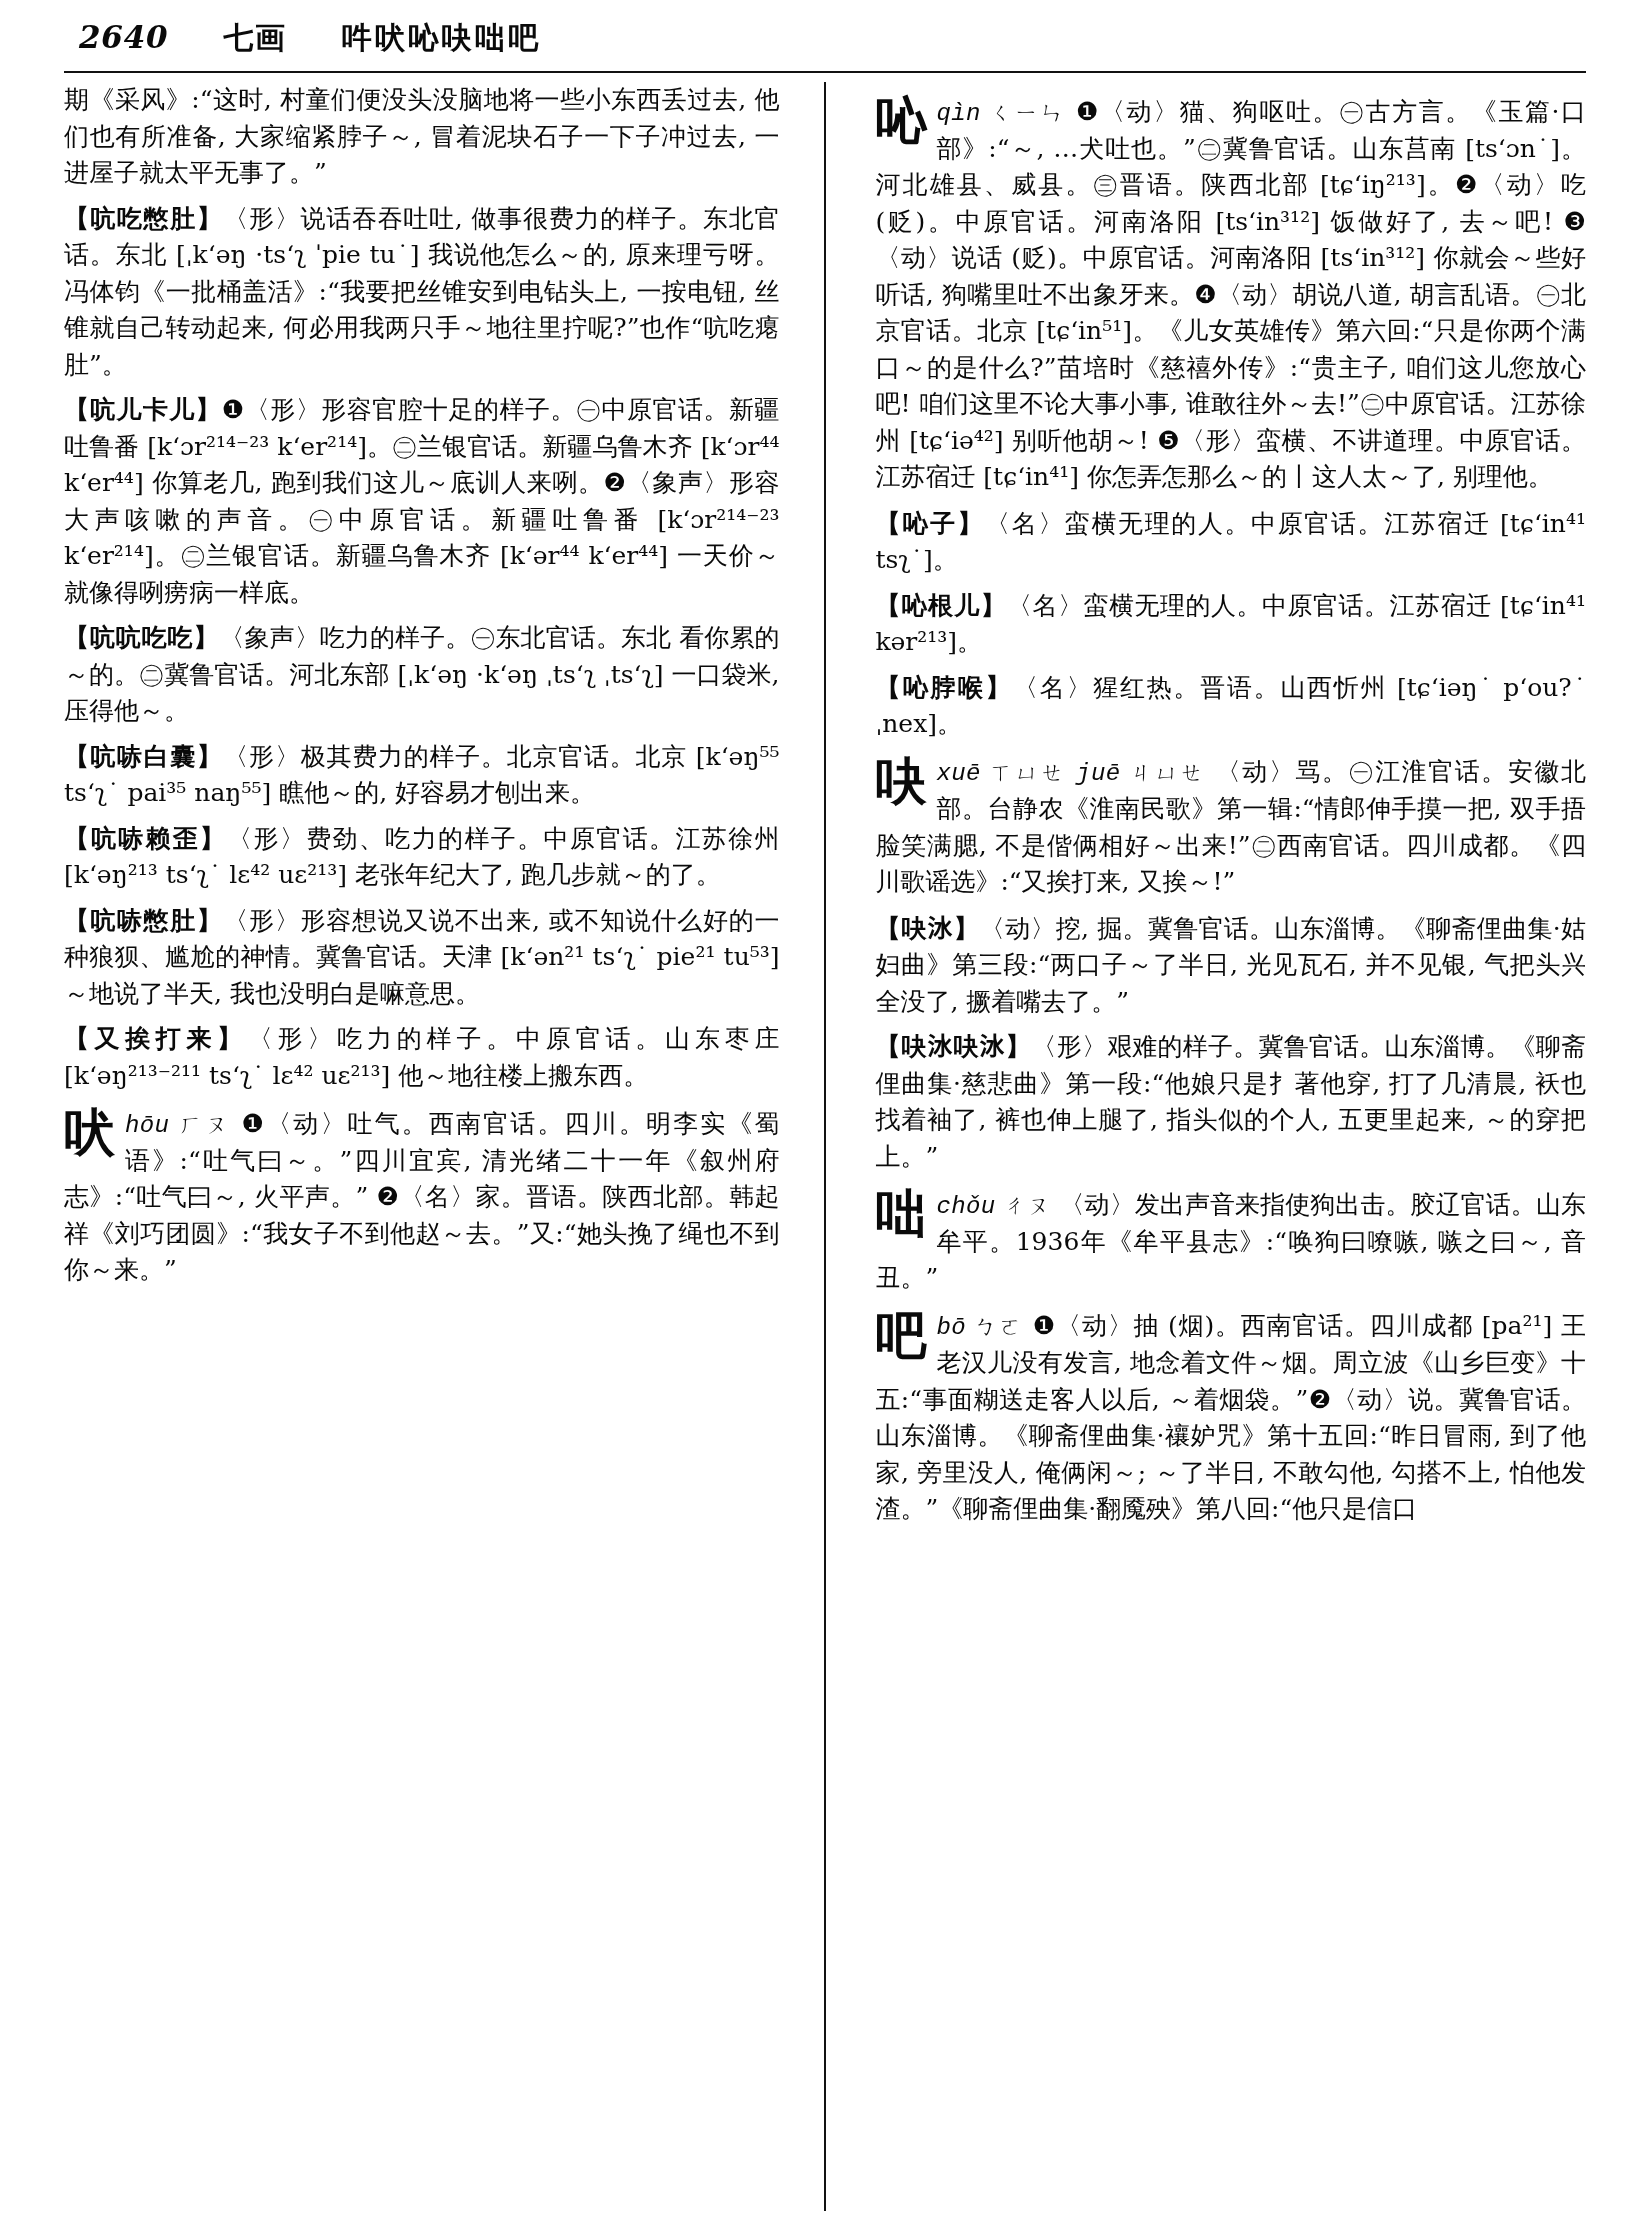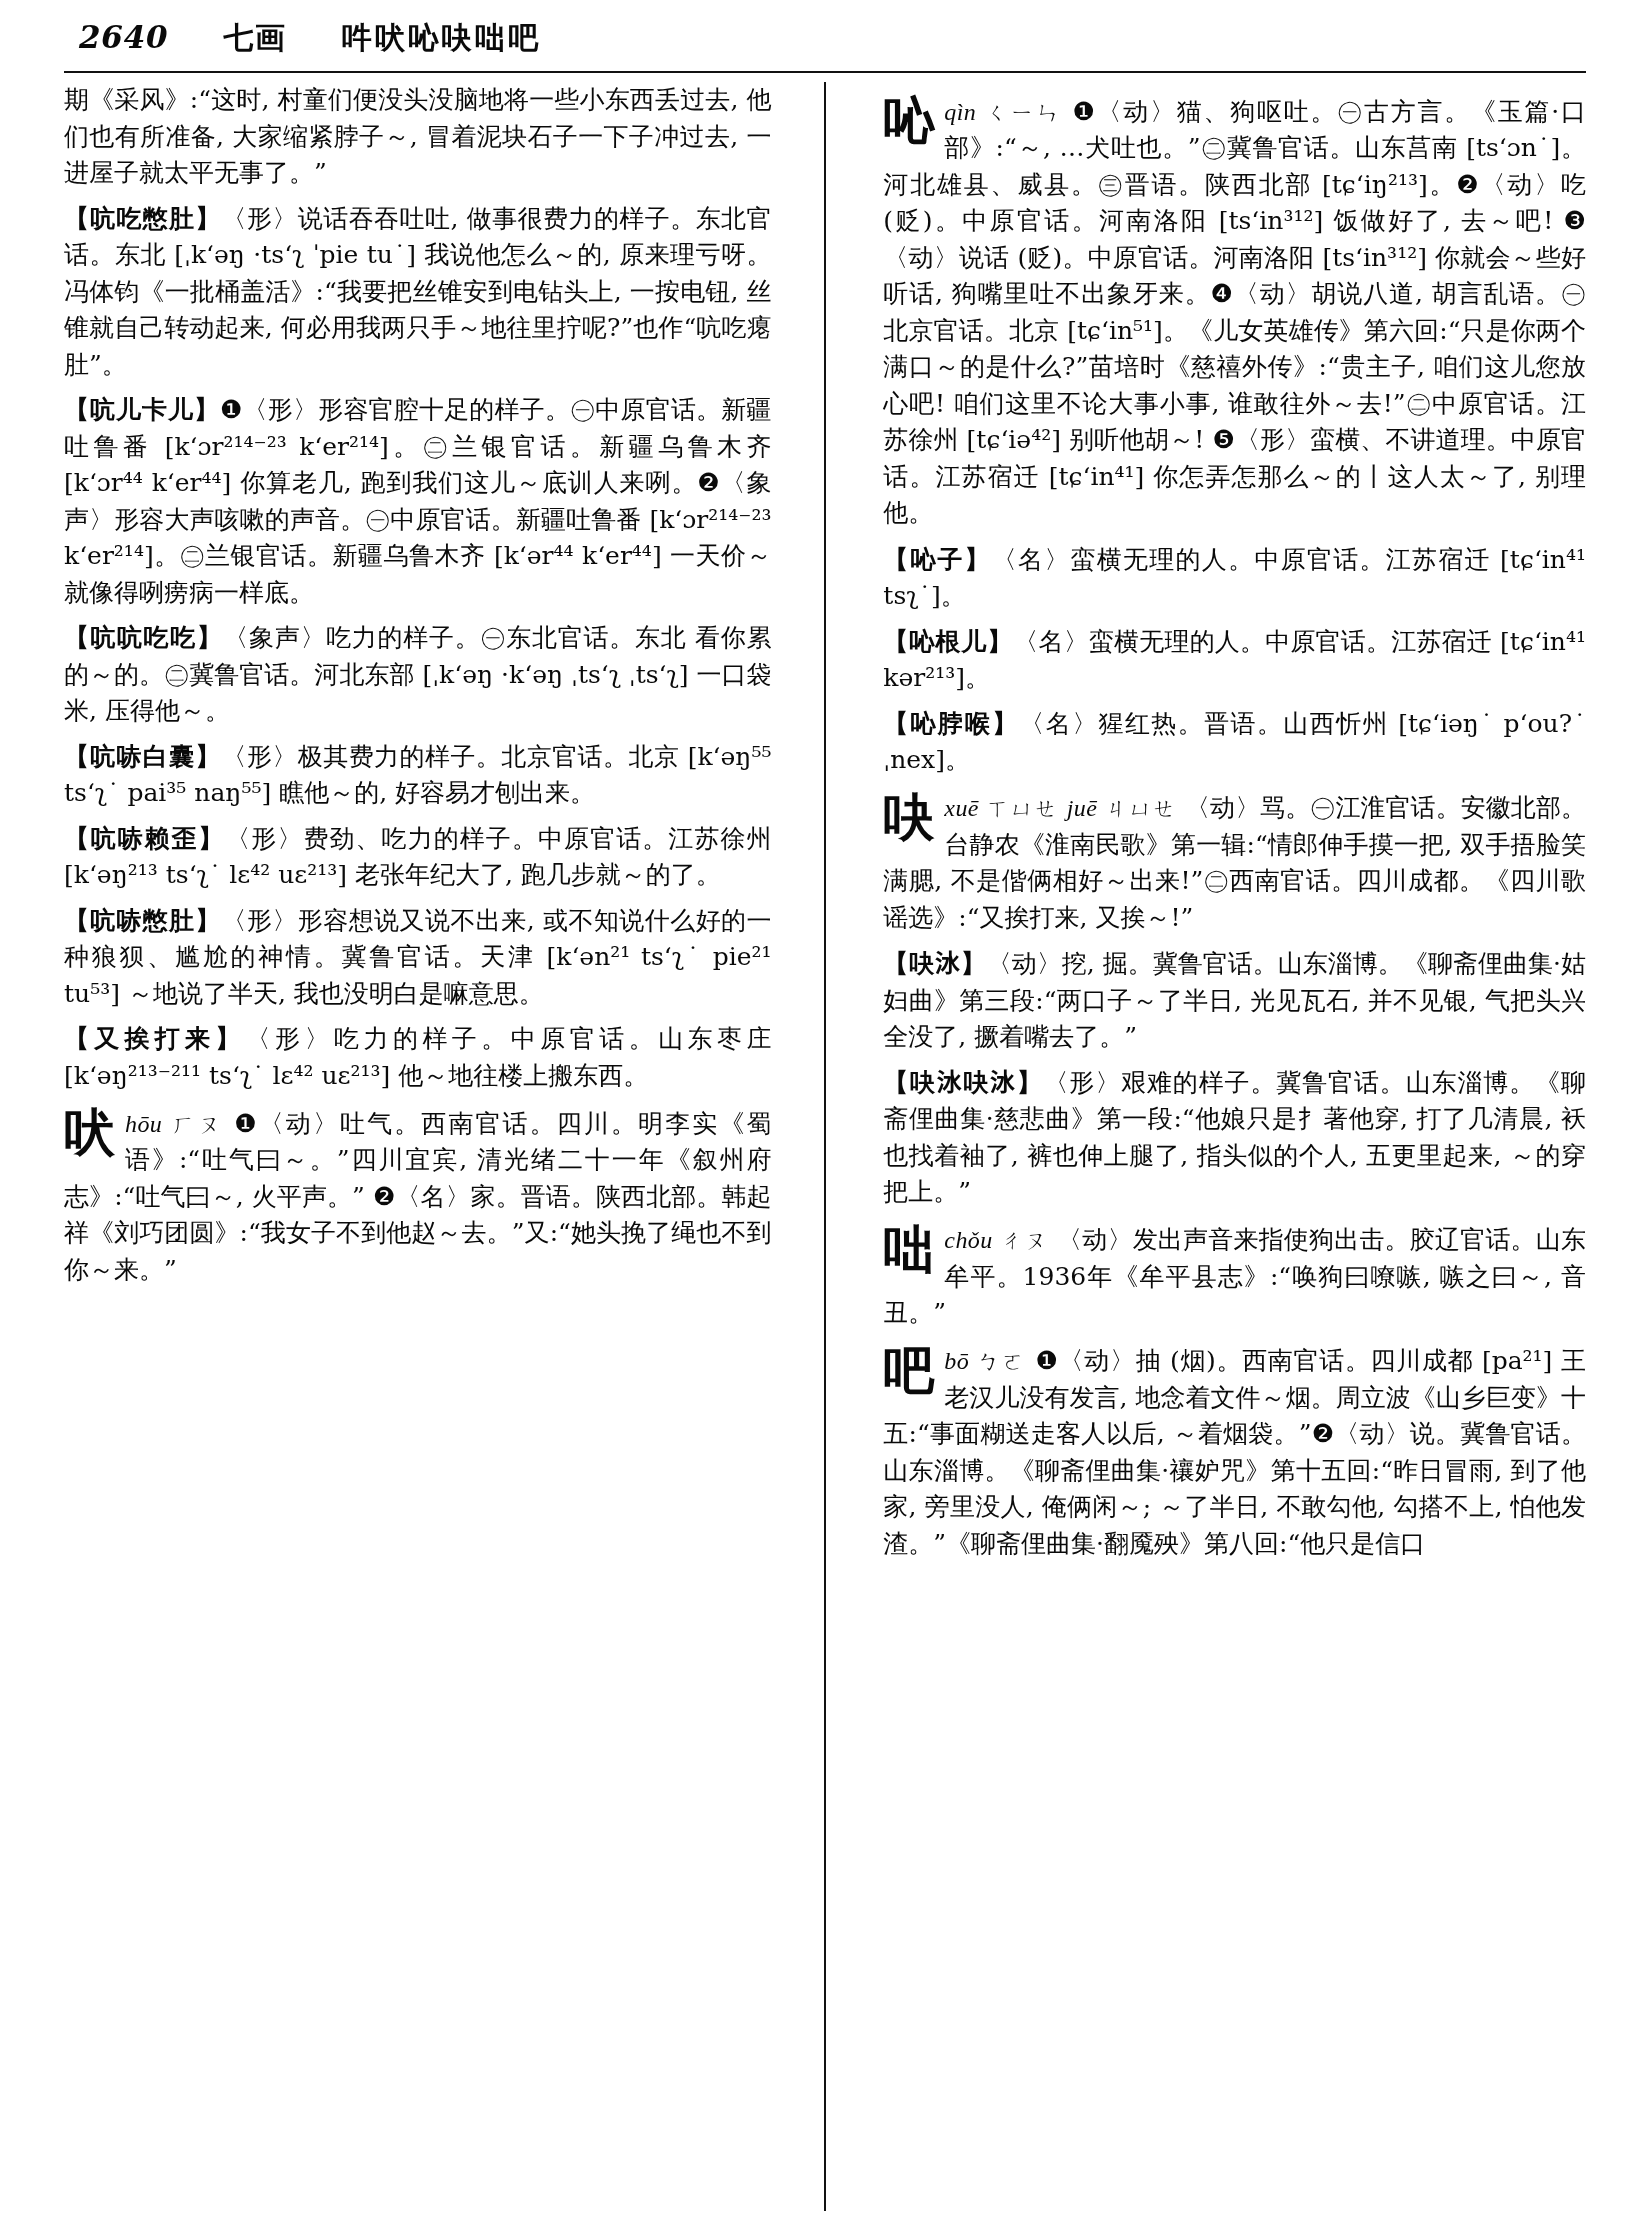--- a/index.html
+++ b/index.html
@@ -56,21 +56,21 @@
     border-top: 2.5px solid #111;
   }
   
   .cols {
     position: absolute;
     top: 82px;
     left: 64px;
     right: 64px;
     bottom: 16.5px;
     display: flex;
-    gap: 16px;
+    gap: 8px;
   }
   .col {
     width: 752px;
     box-sizing: border-box;
     font-size: 25px;
     line-height: 1.46;
   }
   .col.left { padding-right: 28px; }
   .col.right { padding-left: 33px; }
   .divider {
@@ -103,21 +103,21 @@
     text-justify: inter-character;
   }
   .bigchar {
     font-size: 51px;
     font-weight: bold;
     line-height: 1;
     float: left;
     margin: 1.6px 10px 0 0;
   }
   .pinyin {
-    font-family: Liberation Serif, serif;
+    font-family: Liberation Mono, monospace;
     font-style: italic;
     font-size: 24px;
     letter-spacing: 0.4px;
   }
   .zhuyin {
     font-size: 22px;
     letter-spacing: 1.6px;
   }
   .clear { clear: both; }
 </style>

